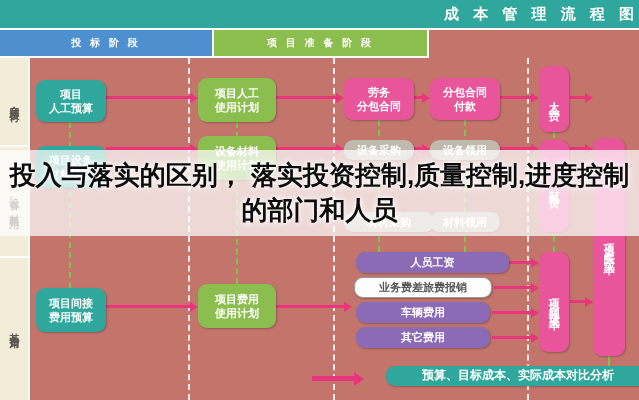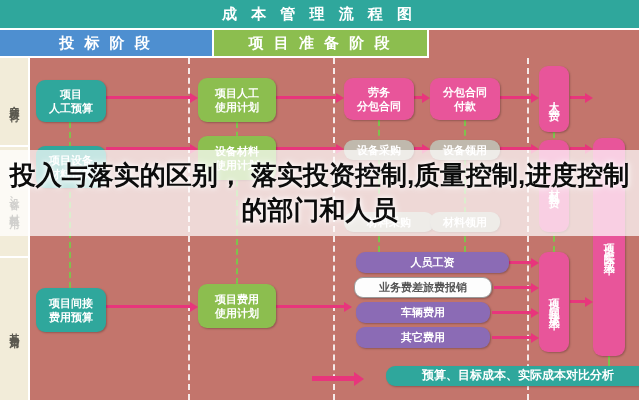--- a/index.html
+++ b/index.html
@@ -4,25 +4,25 @@
 <style>
   :root{
     --title-bar:#2fa79c; --phase-bid:#4e8fd0; --phase-prep:#8cbe4f; --phase-actual:#3ba9be;
     --body-bg:#c3756c; --sidebar-bg:#f2ecd9; --arrow:#e8357c;
     --node-teal:#2fa79c; --node-green:#8cbe4f; --node-pink:#e8559a; --node-purple:#8b6bb5; --node-gray:#c0b9ad;
   }
   *{margin:0;padding:0;box-sizing:border-box}
   body{font-family:"Liberation Sans","DejaVu Sans",sans-serif;background:#888}
   .stage{position:relative;width:639px;height:400px;overflow:hidden;background:var(--body-bg)}
   .title-bar{position:absolute;left:0;top:0;width:639px;height:30px;background:var(--title-bar);
-    display:flex;align-items:center;justify-content:center;color:#fff;font-weight:bold;
+    display:flex;align-items:center;justify-content:flex-end;color:#fff;font-weight:bold;
     font-size:15px;letter-spacing:5px;border-bottom:2px solid #fff}
   .phase-row{position:absolute;left:0;top:30px;width:639px;height:28px}
   .phase{position:absolute;top:0;height:28px;display:flex;align-items:center;justify-content:center;
-    color:#fff;font-weight:bold;font-size:15px;letter-spacing:3px;border-bottom:2px solid #fff;border-right:2px solid #fff}
+    color:#fff;font-weight:bold;font-size:10px;letter-spacing:3px;border-bottom:2px solid #fff;border-right:2px solid #fff}
   .p-bid{left:0;width:214px;background:var(--phase-bid)}
   .p-prep{left:214px;width:215px;background:var(--phase-prep)}
   .p-act{left:429px;width:210px;background:var(--phase-actual);border-right:none}
   .side{position:absolute;left:0;width:30px;background:var(--sidebar-bg);border-right:2px solid #fff;
     display:flex;align-items:center;justify-content:center;color:#5a584f;font-weight:bold;font-size:10px}
   .side span{writing-mode:vertical-rl;letter-spacing:2px}
   .col-div{position:absolute;top:58px;height:342px;width:0;border-left:2px dashed rgba(255,255,255,.85)}
   .gdash{position:absolute;width:0;border-left:2px dashed #7fc24d}
   .arrow{position:absolute;height:3px;background:var(--arrow)}
   .arrow::after{content:'';position:absolute;right:-8px;top:50%;transform:translateY(-50%);

